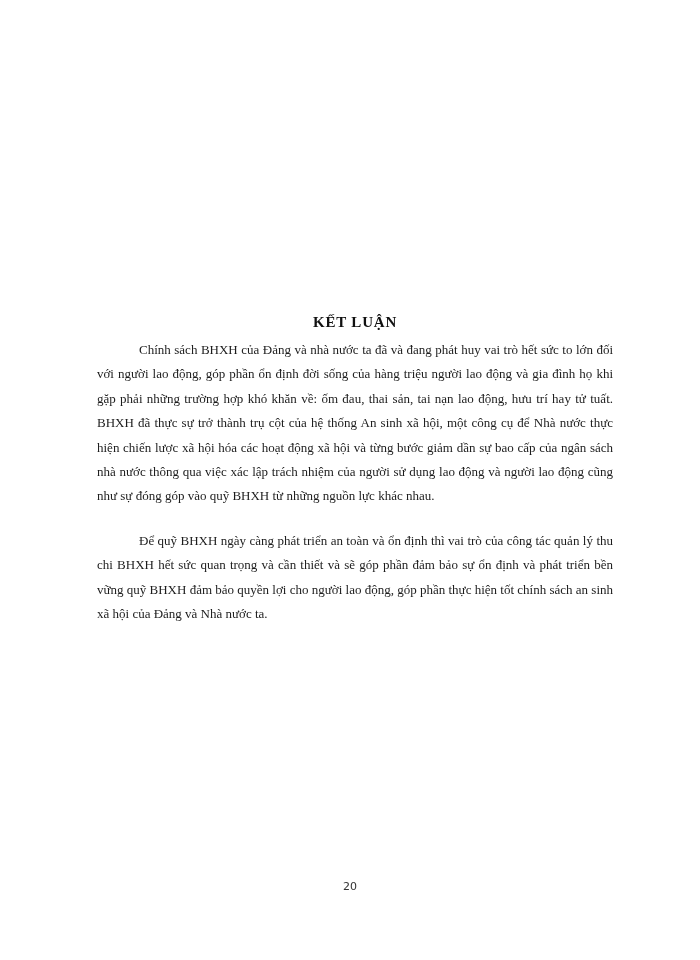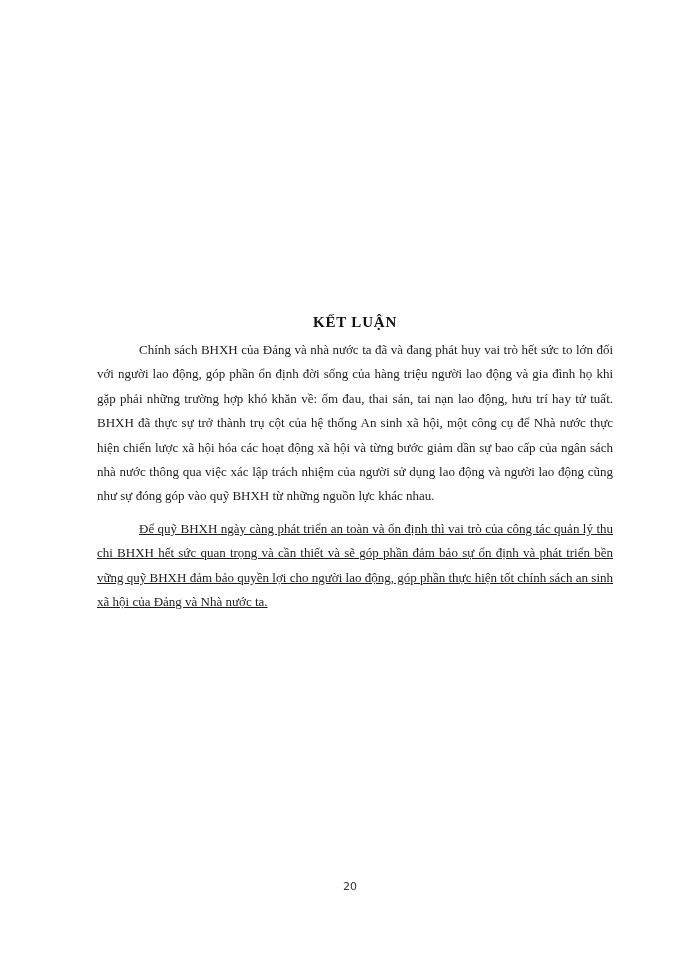--- a/index.html
+++ b/index.html
@@ -39,22 +39,21 @@
     }
     .para {
       margin: 0;
       font-size: 13px;
       line-height: 24.4px;
       text-align: justify;
       text-indent: 42px;
       color: #1c1c1c;
     }
     .para + .para {
-      margin-top: 8px;
-      text-decoration: underline;
+      margin-top: 20px;
     }
     .page-number {
       position: absolute;
       top: 880px;
       left: 0;
       width: 700px;
       text-align: center;
       font-family: "DejaVu Sans", "Liberation Sans", sans-serif;
       font-size: 11px;
       color: #333;

